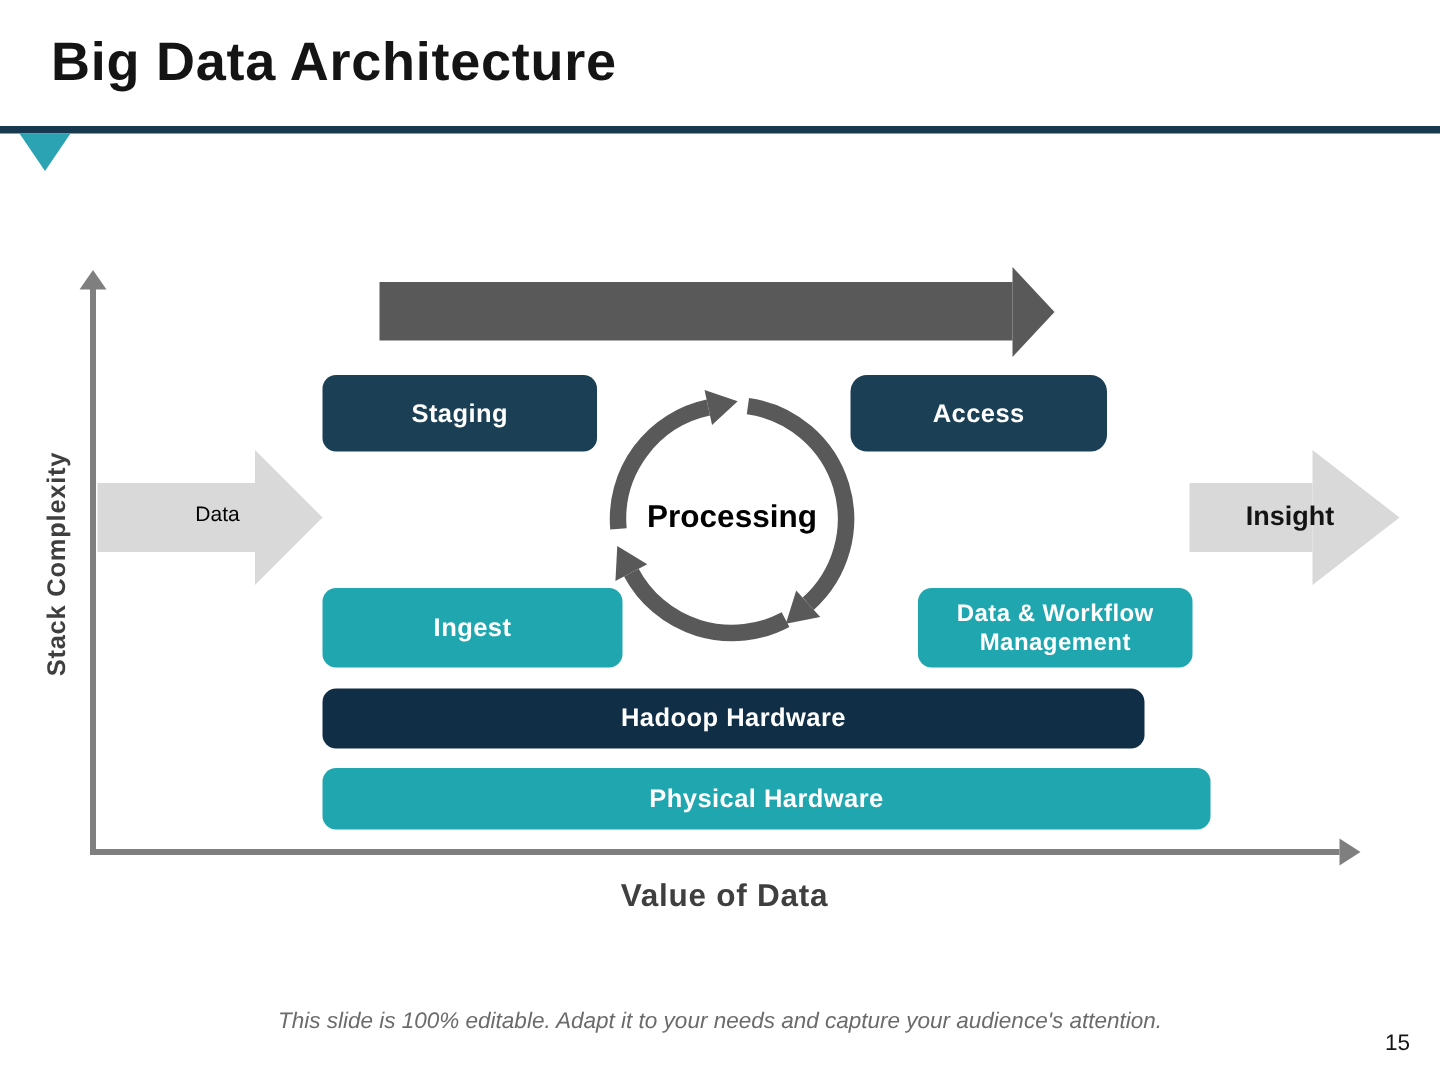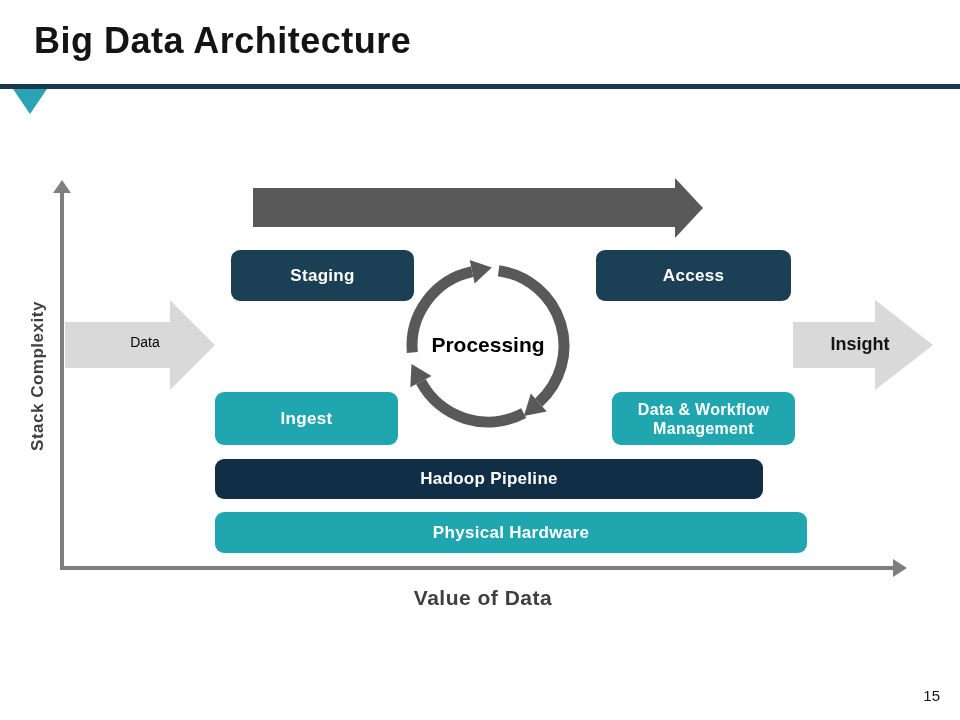--- a/index.html
+++ b/index.html
@@ -44,26 +44,26 @@
   .out-body{left:793px;top:322px;width:82px;height:46px;background:#D9D9D9;}
   .out-head{left:875px;top:300px;width:0;height:0;
     border-top:45px solid transparent;border-bottom:45px solid transparent;
     border-left:58px solid #D9D9D9;}
   .out-label{left:800px;top:334px;width:120px;text-align:center;
     color:#141414;font-size:18px;font-weight:700;}
   
   .box{border-radius:9px;color:#ffffff;font-weight:700;
     display:flex;align-items:center;justify-content:center;text-align:center;
     letter-spacing:.3px;}
-  .navy{background:#1B3F55;margin-left:16px;}
+  .navy{background:#1B3F55;}
   .navy-dark{background:#112E47;}
   .teal{background:#1FA6AE;}
   .box-staging{left:215px;top:250px;width:183px;height:51px;font-size:17px;}
-  .box-access{left:580px;top:250px;width:195px;height:51px;font-size:17px;}
-  .box-ingest{left:215px;top:392px;width:183px;height:53px;font-size:17px;text-align:right;}
+  .box-access{left:567px;top:250px;width:171px;height:51px;font-size:17px;border-radius:11px;}
+  .box-ingest{left:215px;top:392px;width:200px;height:53px;font-size:17px;text-align:right;}
   .box-dwm{left:612px;top:392px;width:183px;height:53px;font-size:16px;line-height:19px;padding:0 14px;box-sizing:border-box;}
   .box-hadoop{left:215px;top:459px;width:548px;height:40px;font-size:17px;}
   .box-physical{left:215px;top:512px;width:592px;height:41px;font-size:17px;}
   
   .cycle{left:388px;top:246px;width:200px;height:200px;}
   .center-label{left:388px;top:333px;width:200px;text-align:center;
     color:#000000;font-size:21px;font-weight:700;}
   
   .footer-note{left:80px;top:672px;width:800px;text-align:center;
     font-size:15px;font-style:italic;color:#6B6B6B;}
@@ -102,35 +102,36 @@
   <div class="abs box navy box-access">
     <span>Access</span>
   </div>
   <div class="abs box teal box-ingest">
     <span>Ingest</span>
   </div>
   <div class="abs box teal box-dwm">
     <span>Data &amp; Workflow Management</span>
   </div>
   <div class="abs box navy-dark box-hadoop">
-    <span>Hadoop Pipeline</span>
+    <span>Hadoop Hardware</span>
   </div>
   <div class="abs box teal box-physical">
     <span>Physical Hardware</span>
   </div>
 
   <svg class="abs cycle" viewBox="-100 -100 200 200" xmlns="http://www.w3.org/2000/svg">
     <g stroke="#595959" stroke-width="11" fill="none">
       <path d="M -75.7 6.6 A 76 76 0 0 1 -15.8 -74.3"></path>
       <path d="M 10.6 -75.3 A 76 76 0 0 1 50.8 56.5"></path>
       <path d="M 35.7 67.1 A 76 76 0 0 1 -67.1 35.7"></path>
     </g>
     <g fill="#595959" stroke="none">
       <polygon points="3.8,-78.5 -13.3,-62.6 -18.3,-86.0"></polygon>
       <polygon points="35.9,69.9 42.8,47.6 58.8,65.4"></polygon>
       <polygon points="-76.5,18.0 -56.5,30.1 -77.7,41.3"></polygon>
     </g>
   </svg>
   <div class="abs center-label">Processing</div>
 
+  <div class="abs footer-note">This slide is 100% editable. Adapt it to your needs and capture your audience's attention.</div>
   <div class="abs page-num">15</div>
 
 </div>
 
 </body></html>

